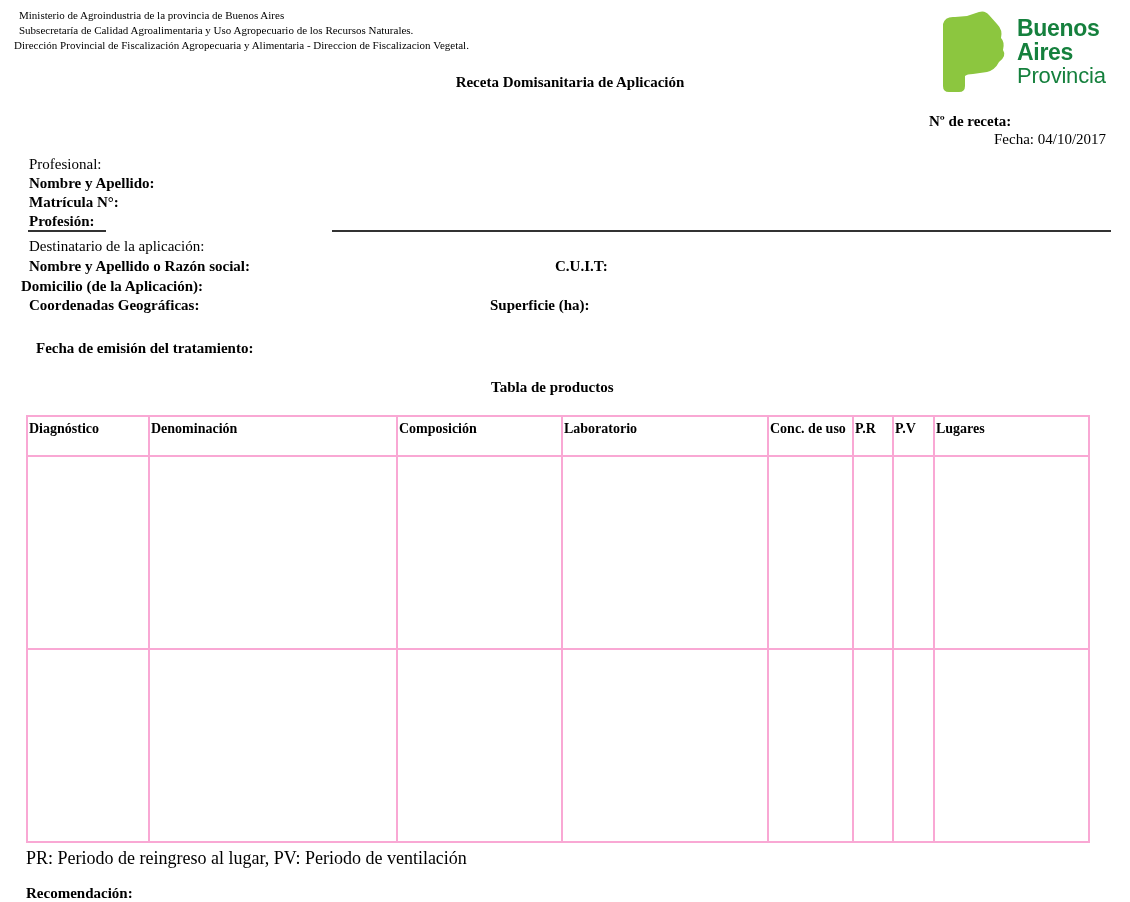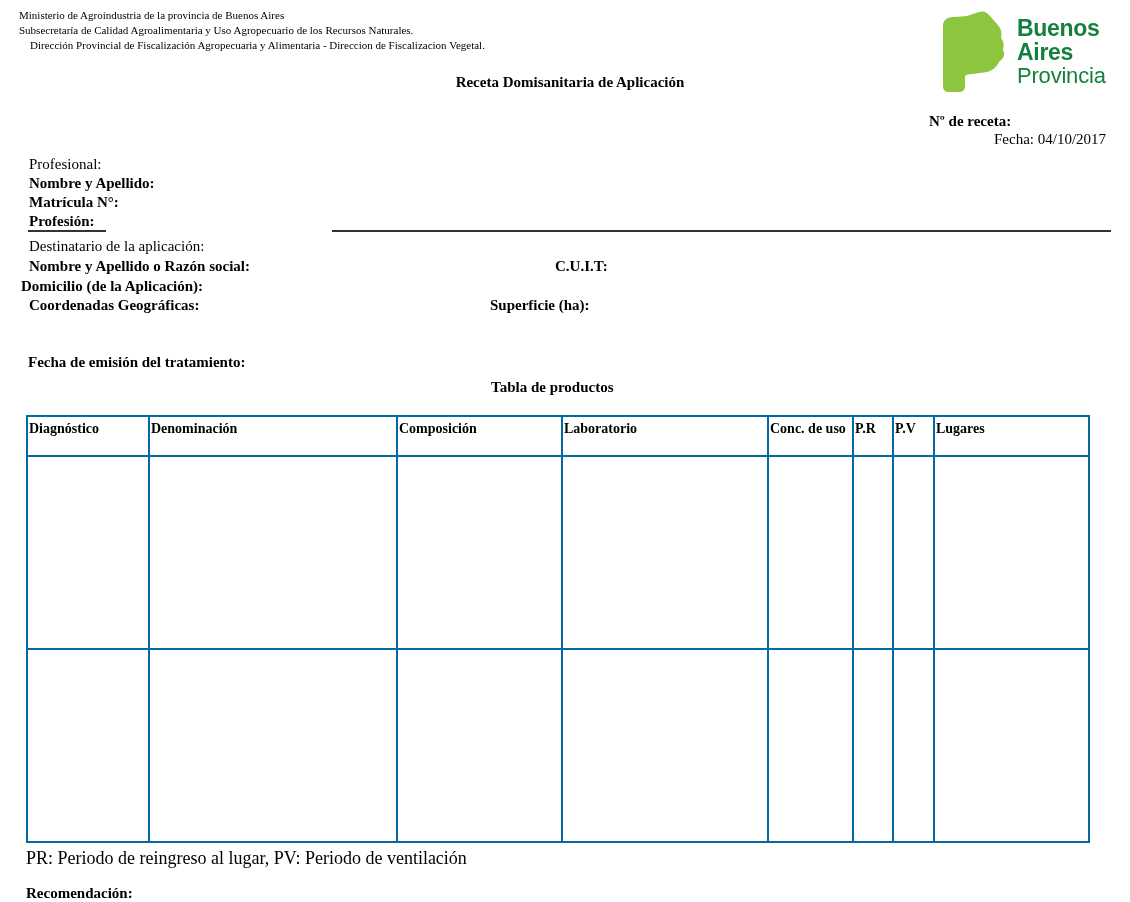--- a/index.html
+++ b/index.html
@@ -23,34 +23,34 @@
     .rule-short { position: absolute; left: 28px; top: 230px; width: 78px; height: 2px; background: #333; }
     .rule-long { position: absolute; left: 332px; top: 230px; width: 779px; height: 2px; background: #333; }
 
     
     table.products {
       position: absolute; left: 26px; top: 415px;
       border-collapse: collapse; table-layout: fixed;
       width: 1062px;
     }
     table.products th, table.products td {
-      border: 2px solid #0369a1; padding: 0; vertical-align: top; text-align: left;
+      border: 2px solid #f9a8d4; padding: 0; vertical-align: top; text-align: left;
     }
     table.products th {
       height: 36px; font-size: 14px; font-weight: bold; padding: 2px 1px 0 1px; line-height: 19px;
       white-space: normal;
     }
     table.products td { height: 191px; }
   </style>
 </head>
 <body>
 
 <div class="abs hdr-line" style="left:19px; top:8px;">Ministerio de Agroindustria de la provincia de Buenos Aires</div>
 <div class="abs hdr-line" style="left:19px; top:23px;">Subsecretaría de Calidad Agroalimentaria y Uso Agropecuario de los Recursos Naturales.</div>
-<div class="abs hdr-line" style="left:30px; top:38px;">Dirección Provincial de Fiscalización Agropecuaria y Alimentaria - Direccion de Fiscalizacion Vegetal.</div>
+<div class="abs hdr-line" style="left:14px; top:38px;">Dirección Provincial de Fiscalización Agropecuaria y Alimentaria - Direccion de Fiscalizacion Vegetal.</div>
 
 <div>
   <svg class="logo-mark" viewBox="0 0 70 82">
     <path d="M6 14 Q8 6 18 7 L30 6 Q36 4 42 2 Q48 0 52 5 L60 14 Q66 20 64 28 Q68 32 66 40 Q70 46 62 52 Q58 60 50 62 L36 64 Q30 64 28 66 L28 76 Q28 82 22 82 L12 82 Q6 82 6 76 Z" fill="#8cc63f"></path>
   </svg>
   <div class="logo-text">
     <div class="b">Buenos</div>
     <div class="b">Aires</div>
     <div class="p">Provincia</div>
   </div>
@@ -68,21 +68,21 @@
 <div class="rule-short"></div>
 <div class="rule-long"></div>
 
 <div class="abs f15" style="left:29px; top:238px;">Destinatario de la aplicación:</div>
 <div class="abs bold f15" style="left:29px; top:258px;">Nombre y Apellido o Razón social:</div>
 <div class="abs bold f15" style="left:555px; top:258px;">C.U.I.T:</div>
 <div class="abs bold f15" style="left:21px; top:278px;text-align:center;">Domicilio (de la Aplicación):</div>
 <div class="abs bold f15" style="left:29px; top:297px;">Coordenadas Geográficas:</div>
 <div class="abs bold f15" style="left:490px; top:297px;">Superficie (ha):</div>
 
-<div class="abs bold f15" style="left:28px; top:340px;margin-top:14px;">Fecha de emisión del tratamiento:</div>
+<div class="abs bold f15" style="left:36px; top:340px;">Fecha de emisión del tratamiento:</div>
 
 <div class="abs bold f15" style="left:491px; top:379px;">Tabla de productos</div>
 
 <table class="products">
   <colgroup>
     <col style="width:122px">
     <col style="width:248px">
     <col style="width:165px">
     <col style="width:206px">
     <col style="width:85px">

